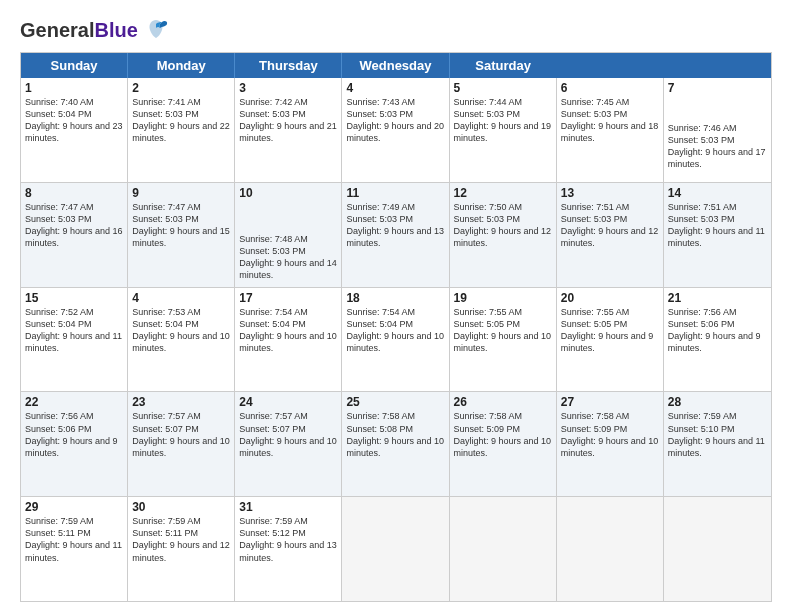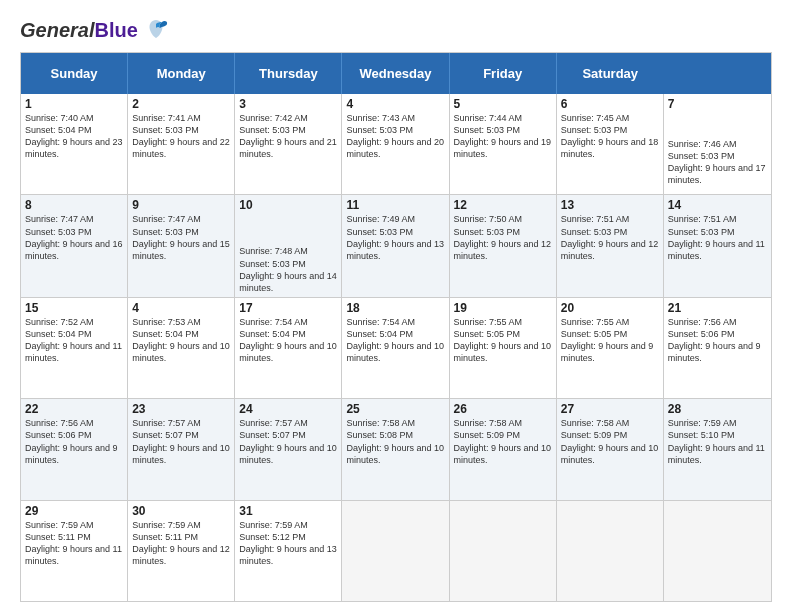--- a/index.html
+++ b/index.html
@@ -55,21 +55,21 @@
     .cal-header {
       display: grid;
       grid-template-columns: repeat(7, 1fr);
       background: #2a6ab0;
     }
     .cal-header-cell {
       color: #fff;
       font-size: 13px;
       font-weight: bold;
       text-align: center;
-      padding: 13px 2px;
+      padding: 5px 2px;
       border-right: 1px solid #4a8acc;
     }
     .cal-header-cell:last-child { border-right: none; }
     .cal-body {
       flex: 1;
       display: flex;
       flex-direction: column;
     }
     .cal-row {
       display: grid;
@@ -103,42 +103,41 @@
     }
   </style>
 </head>
 <body>
 
 <div class="page">
   <div class="header">
     <div class="logo">
       <div class="logo-inner">
         <div>
-          <span style="font-size:20px;font-weight:bold;color:#333;font-style:italic;">General</span><span style="font-size:20px;font-weight:bold;color:#4c1d95;">Blue</span>
+          <span style="font-size:20px;font-weight:bold;color:#333;">General</span><span style="font-size:20px;font-weight:bold;color:#4c1d95;">Blue</span>
         </div>
         <svg width="28" height="28" viewBox="0 0 28 28">
           <path d="M14 4 C10 4 6 8 8 14 C10 20 14 22 14 22 C14 22 18 20 20 14 C22 8 18 4 14 4Z" fill="#1a6cb0" opacity="0.3"></path>
           <path d="M20 6 C22 4 26 5 25 8 C24 11 20 10 18 12 C17 8 18 8 20 6Z" fill="#1a6cb0"></path>
           <path d="M14 8 C16 6 20 6 20 6 C18 8 17 8 18 12 C16 10 14 12 14 12Z" fill="#2a8ad0"></path>
         </svg>
       </div>
     </div>
     <div class="title-block">
       <div class="month-title"></div>
       <div class="subtitle"></div>
     </div>
   </div>
 
   <div class="calendar">
     <div class="cal-header">
     <div class="cal-header-cell">Sunday</div>
         <div class="cal-header-cell">Monday</div>
         <div class="cal-header-cell">Thursday</div>
         <div class="cal-header-cell">Wednesday</div>
-        <div class="cal-header-cell">Friday</div>
         <div class="cal-header-cell">Saturday</div>
       </div>
     <div class="cal-body">
     <div class="cal-row">
           <div class="cal-cell">
             <span class="day-num">1</span>
             <div class="cell-text" style="white-space: pre-line;">Sunrise: 7:40 AM
 Sunset: 5:04 PM
 Daylight: 9 hours and 23 minutes.</div>
           </div>

